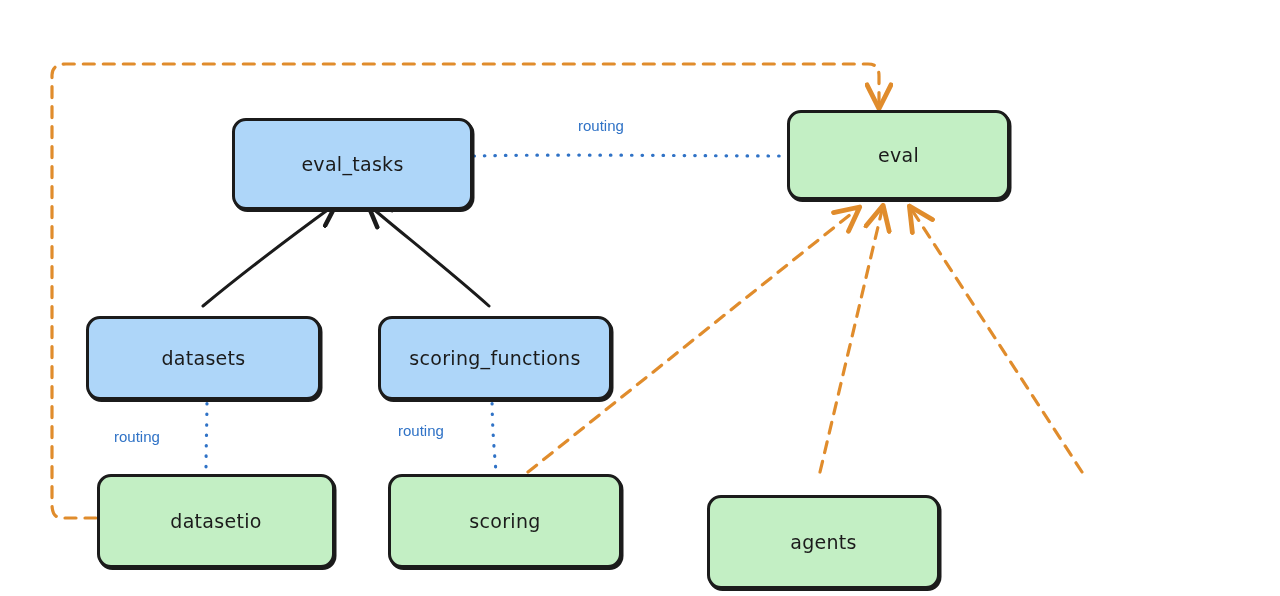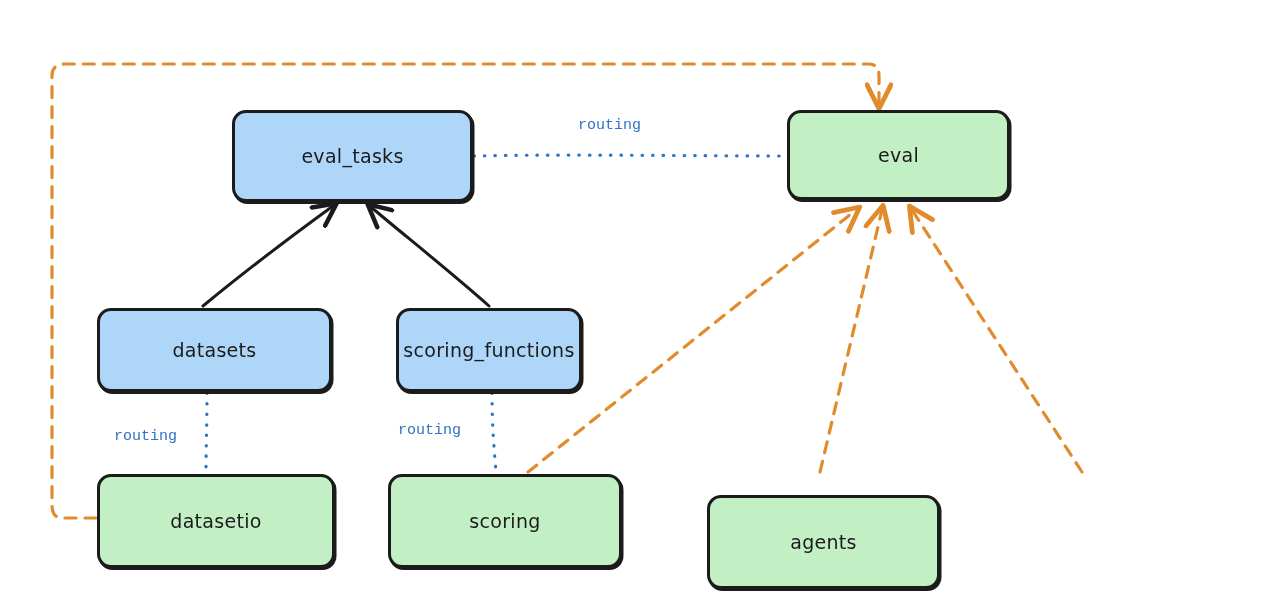--- a/index.html
+++ b/index.html
@@ -28,33 +28,33 @@
     position: absolute;
     box-sizing: border-box;
     border: 3px solid #1b1b1b;
     border-radius: 14px;
     display: flex;
     align-items: center;
     justify-content: center;
     z-index: 3;
     box-shadow: 1.5px 2px 0 0 #1b1b1b;
   }
-  .node.blue  { background: #aed6f9; }
+  .node.blue  { background: #aed6f9; margin-top: 8px; }
   .node.green { background: #c3efc4; }
   .node-label {
     font-family: "DejaVu Sans", sans-serif;
     font-size: 19px;
     color: #1b1b1b;
     letter-spacing: 0.3px;
     white-space: nowrap;
     user-select: none;
   }
   .edge-label {
     position: absolute;
-    font-family: Liberation Mono, monospace;
+    font-family: Liberation Sans, sans-serif;
     font-size: 15px;
     color: #2f72c6;
     white-space: nowrap;
     z-index: 4;
     user-select: none;
   }
 </style>
 </head>
 <body>
 
@@ -90,25 +90,25 @@
   </svg>
 
   <div class="node blue" style="left:232px; top:110px; width:241px; height:92px;">
     <span class="node-label">eval_tasks</span>
   </div>
 
   <div class="node green" style="left:787px; top:110px; width:223px; height:90px;">
     <span class="node-label">eval</span>
   </div>
 
-  <div class="node blue" style="left:97px; top:308px; width:235px; height:84px;">
+  <div class="node blue" style="left:86px; top:308px; width:235px; height:84px;">
     <span class="node-label">datasets</span>
   </div>
 
-  <div class="node blue" style="left:396px; top:308px; width:186px; height:84px;">
+  <div class="node blue" style="left:378px; top:308px; width:234px; height:84px;">
     <span class="node-label">scoring_functions</span>
   </div>
 
   <div class="node green" style="left:97px; top:474px; width:238px; height:94px;">
     <span class="node-label">datasetio</span>
   </div>
 
   <div class="node green" style="left:388px; top:474px; width:234px; height:94px;">
     <span class="node-label">scoring</span>
   </div>

